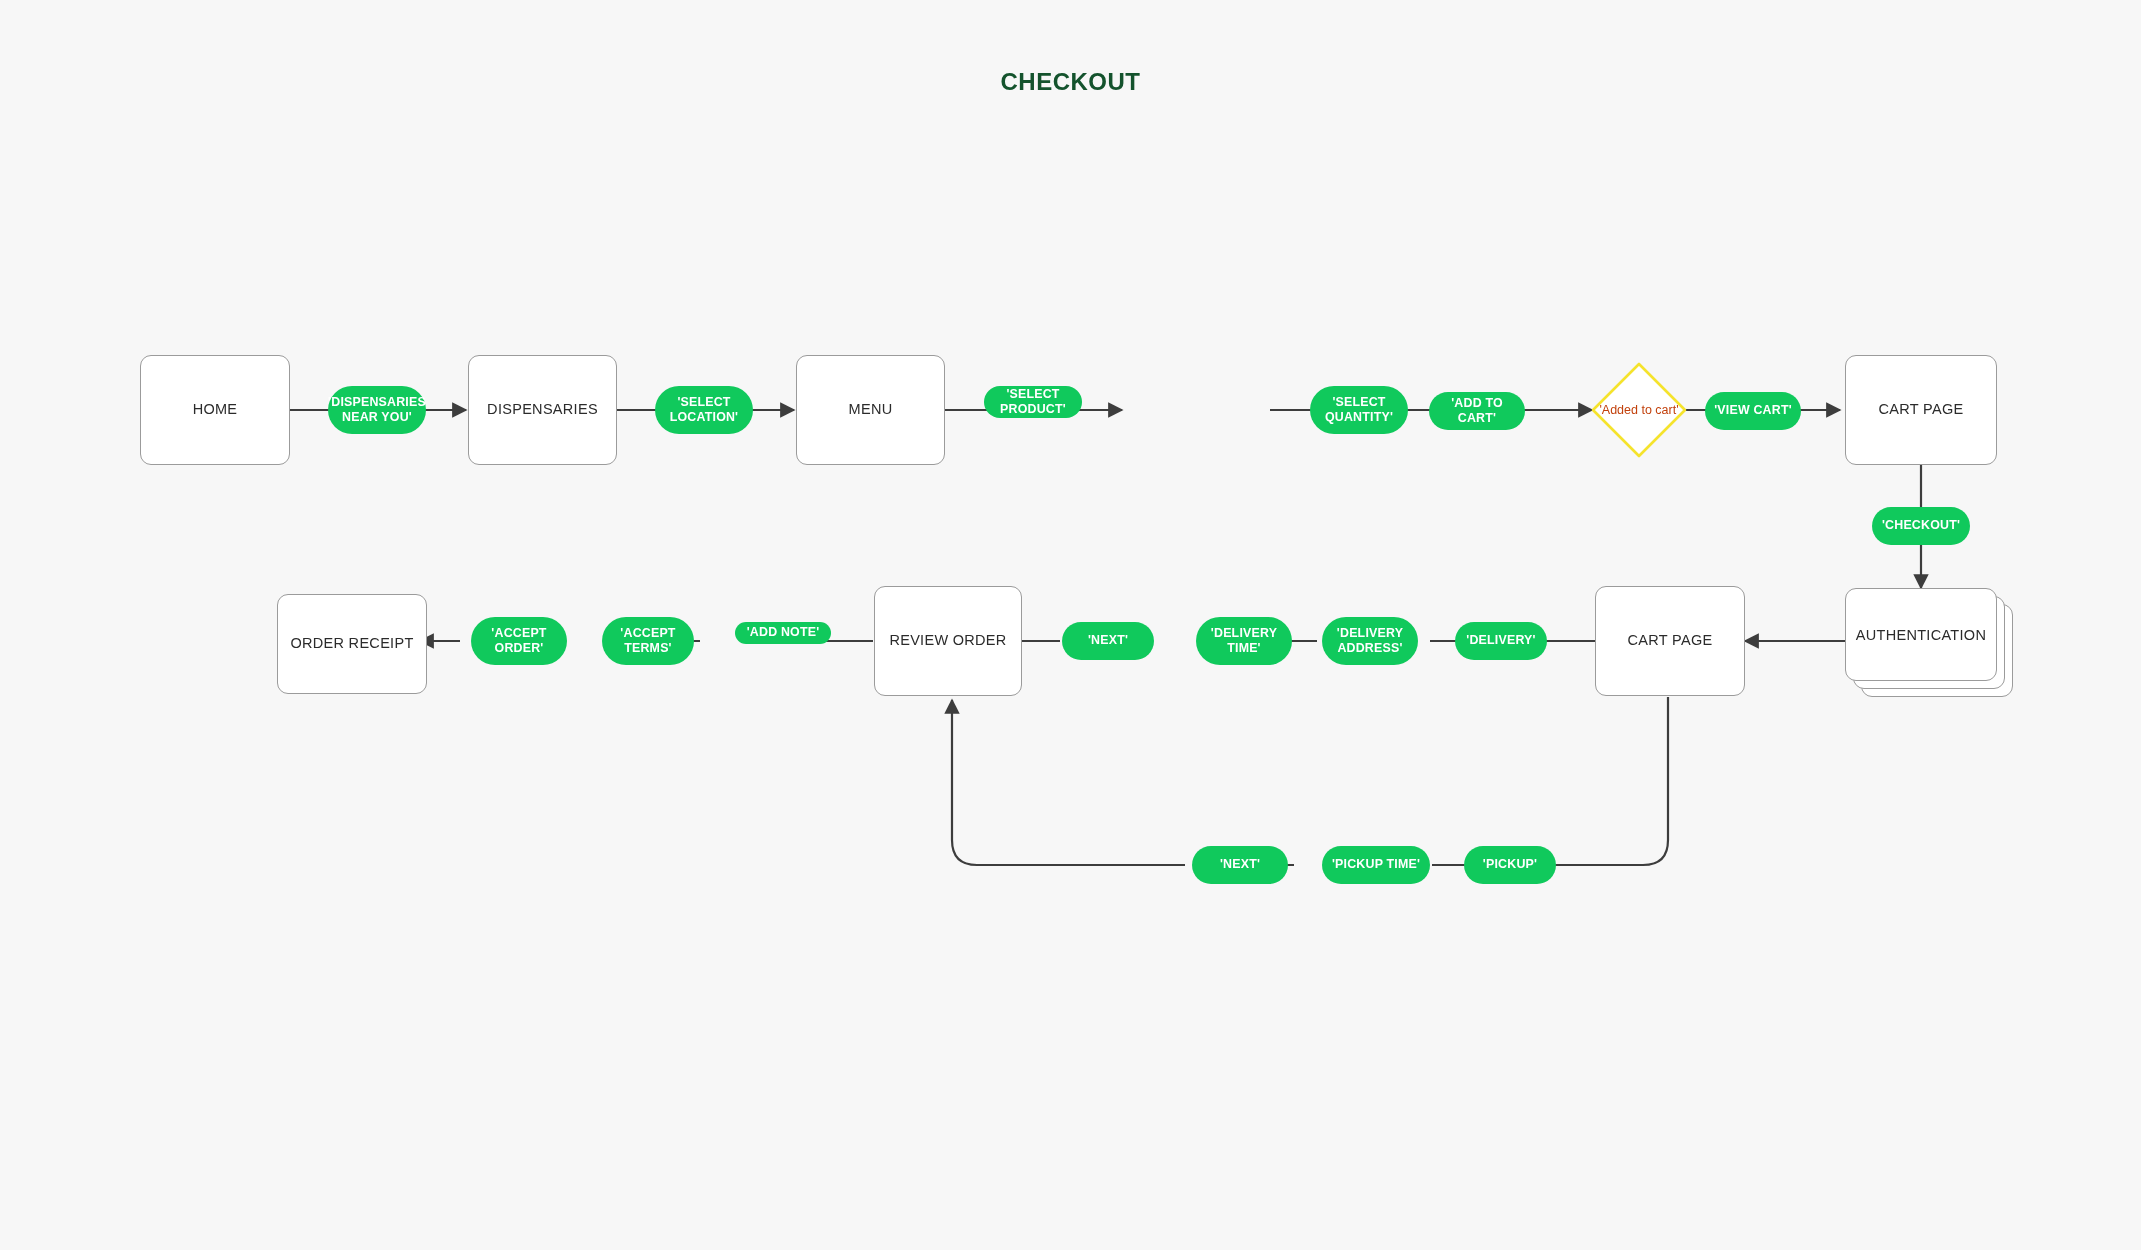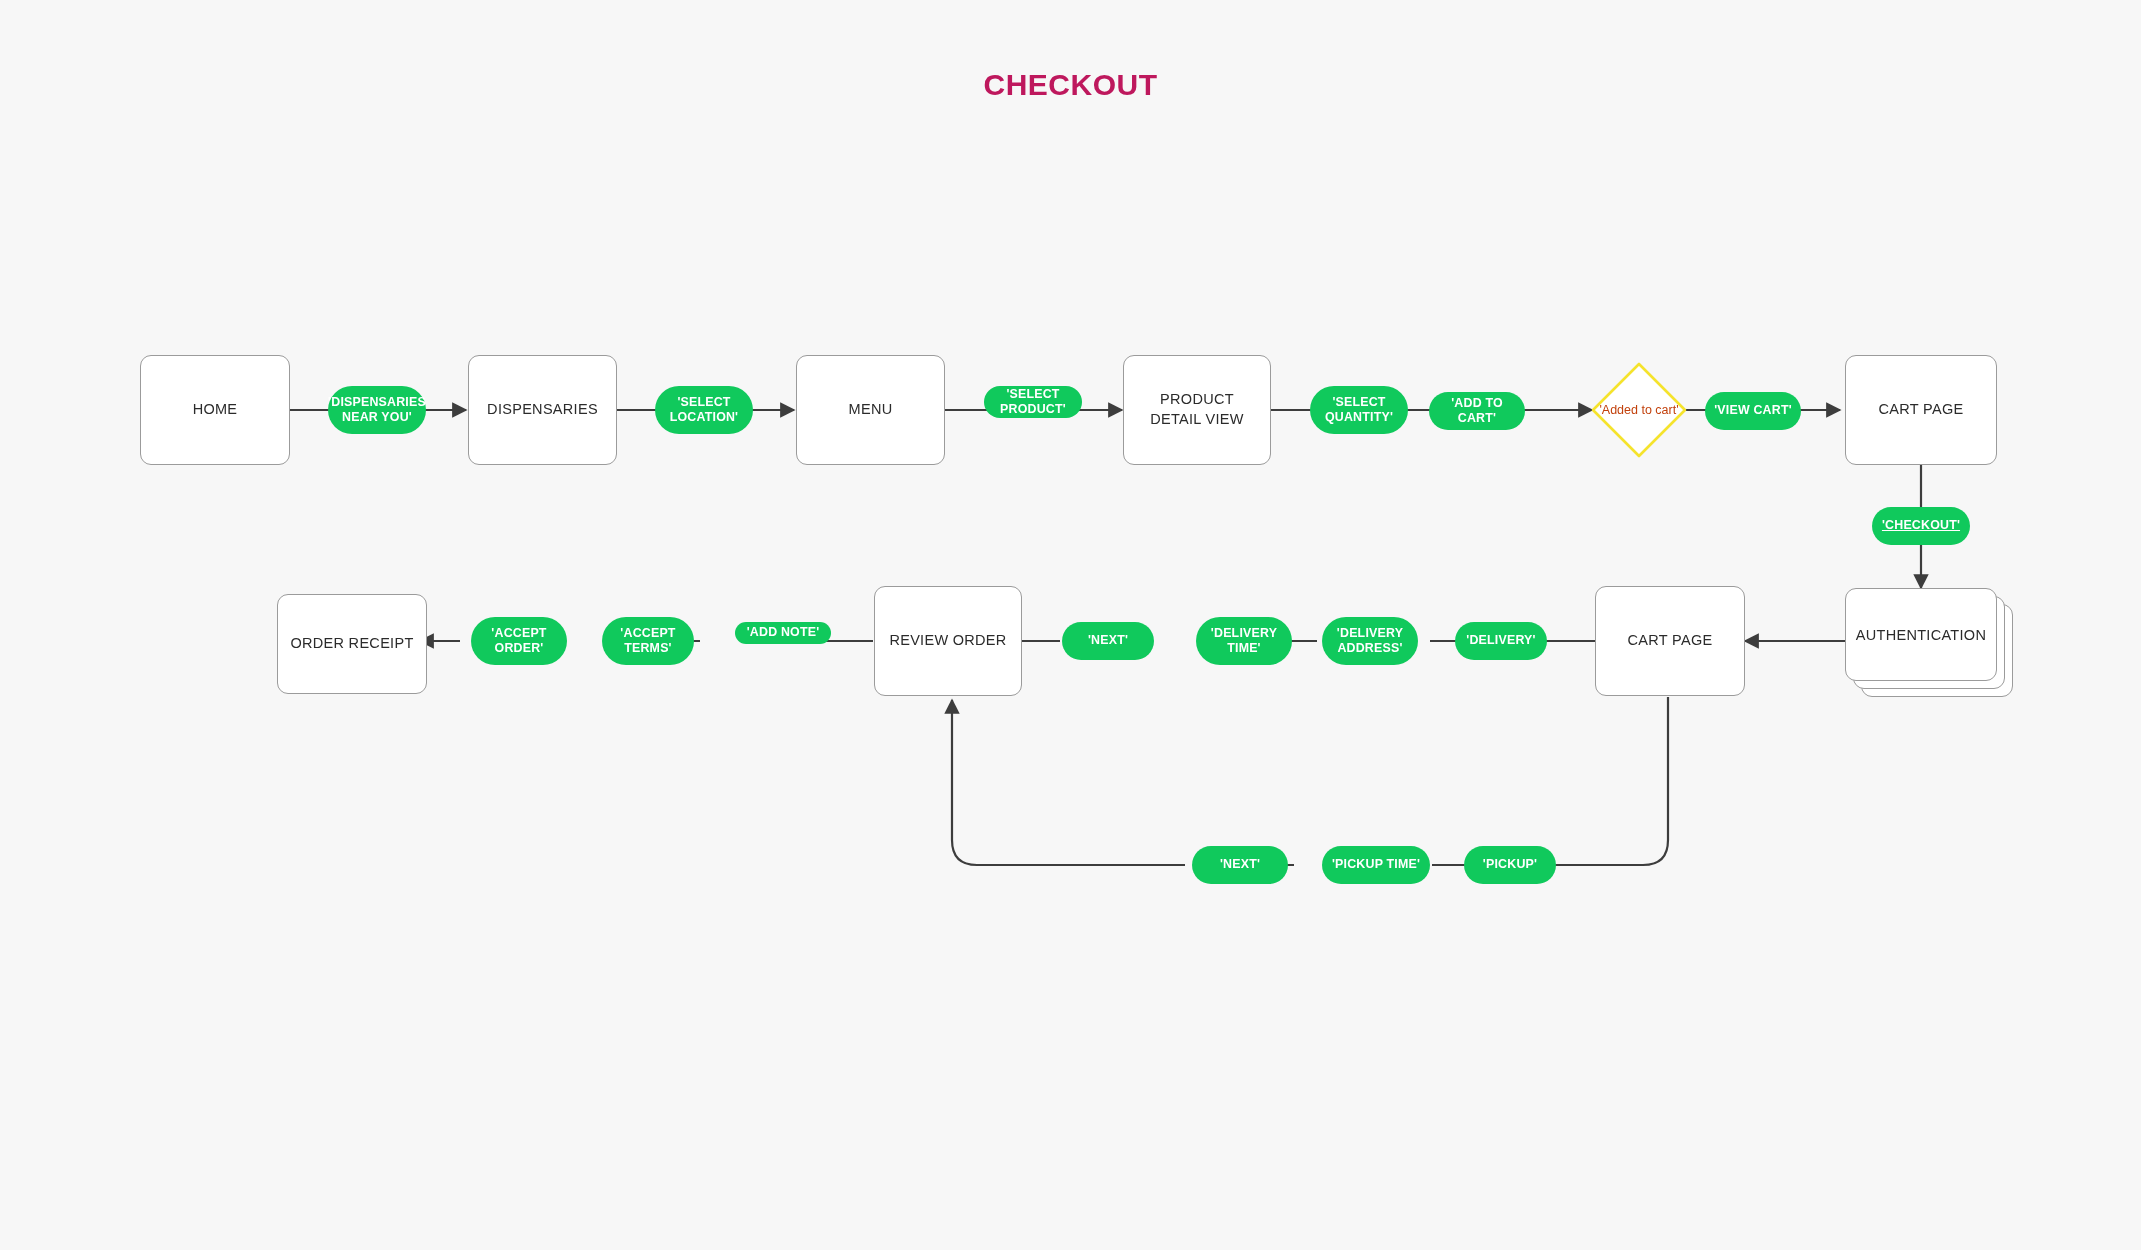--- a/index.html
+++ b/index.html
@@ -10,24 +10,24 @@
     overflow:hidden;
     position:relative;
   }
   #stage{position:absolute;inset:0;}
 
   
   .title{
     position:absolute;
     left:0;right:0;top:68px;
     text-align:center;
-    font-size:30px;
+    font-size:24px;
     font-weight:bold;
     letter-spacing:.5px;
-    color:#be185d;
+    color:#14532d;
   }
 
   
   #edges{position:absolute;left:0;top:0;width:2141px;height:1250px;}
 
   
   .node{
     position:absolute;
     box-sizing:border-box;
     background:#ffffff;
@@ -153,23 +153,20 @@
   </div>
 
   <div class="node" style="left:796px;top:355px;width:149px;height:110px;">
     <span>MENU</span>
   </div>
 
   <div class="pill" style="left:984px;top:386px;width:98px;height:32px;">
     <span>'SELECT PRODUCT'</span>
   </div>
 
-  <div class="node" style="left:1123px;top:355px;width:148px;height:110px;">
-    <span>PRODUCT DETAIL VIEW</span>
-  </div>
 
   <div class="pill" style="left:1310px;top:386px;width:98px;height:48px;">
     <span>'SELECT QUANTITY'</span>
   </div>
 
   <div class="pill" style="left:1429px;top:392px;width:96px;height:38px;">
     <span>'ADD TO CART'</span>
   </div>
 
   <div class="diamond" style="left:1589px;top:360px;width:100px;height:100px;">
@@ -180,21 +177,21 @@
   </div>
 
   <div class="pill" style="left:1705px;top:392px;width:96px;height:38px;">
     <span>'VIEW CART'</span>
   </div>
 
   <div class="node" style="left:1845px;top:355px;width:152px;height:110px;">
     <span>CART PAGE</span>
   </div>
 
-  <div class="pill" style="left:1872px;top:507px;width:98px;height:38px;text-decoration:underline;">
+  <div class="pill" style="left:1872px;top:507px;width:98px;height:38px;">
     <span>'CHECKOUT'</span>
   </div>
 
   <div class="stack" style="left:1845px;top:588px;width:170px;height:125px;">
     <div class="sheet s3" style="width:152px;height:93px;"></div>
     <div class="sheet s2" style="width:152px;height:93px;"></div>
     <div class="sheet s1" style="width:152px;height:93px;">
       <span>AUTHENTICATION</span>
     </div>
   </div>

